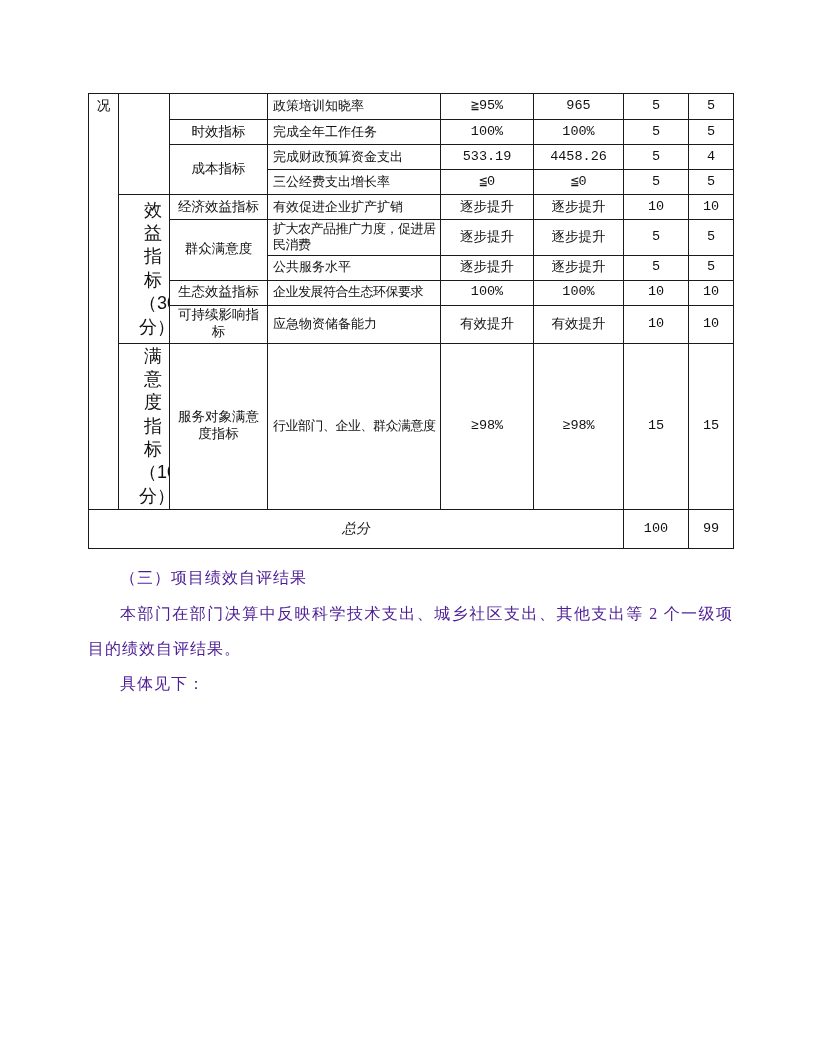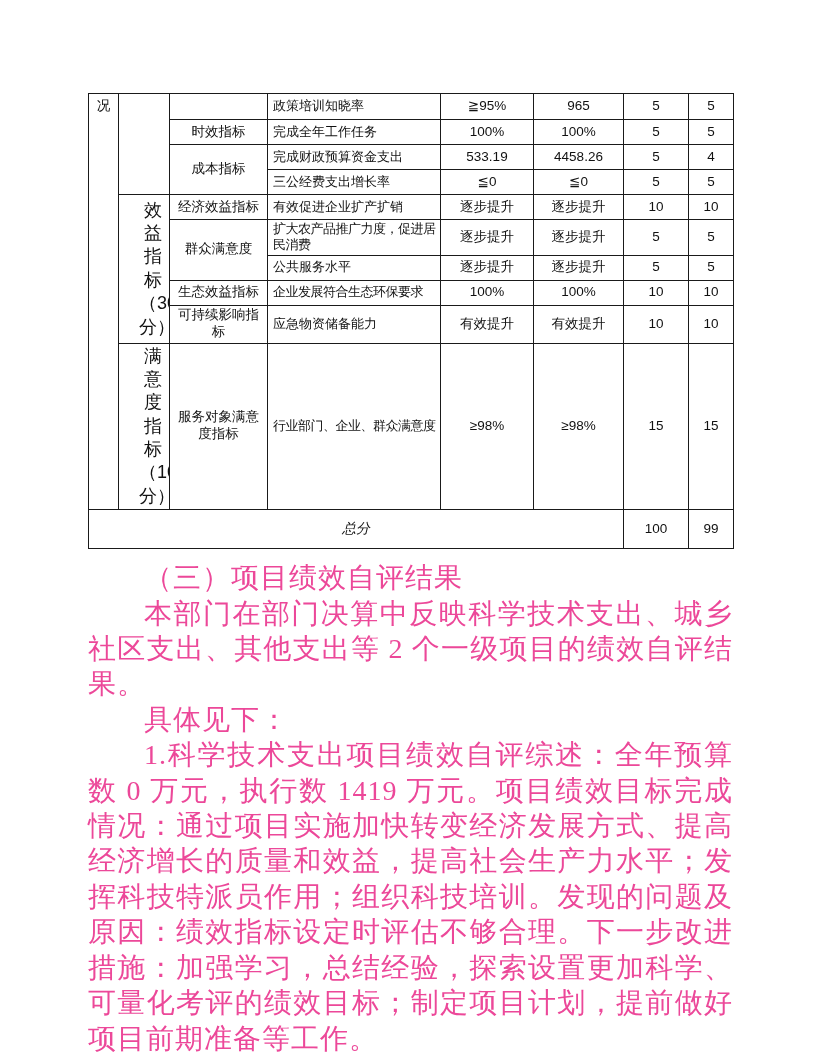--- a/index.html
+++ b/index.html
@@ -39,35 +39,35 @@
   table.perf-table tr          { height: 25px; }
   table.perf-table tr:nth-child(1)  { height: 26px; }
   table.perf-table tr:nth-child(6)  { height: 34px; }
   table.perf-table tr:nth-child(9)  { height: 38px; }
   table.perf-table tr:nth-child(10) { height: 74px; }
   table.perf-table tr:nth-child(11) { height: 39px; }
   table.perf-table td.top  { vertical-align: top; padding-top: 4px; }
   table.perf-table td.left { text-align: left; padding-left: 5px; font-size: 13px; }
   table.perf-table td.pre  { white-space: pre-line; }
   table.perf-table td.grp  { white-space: pre-line; font-size: 18px; line-height: 1.3; padding-left: 20px; }
-  table.perf-table td.num  { font-family: Liberation Sans, sans-serif; font-size: 13.5px; }
+  table.perf-table td.num  { font-family: Liberation Mono, monospace; font-size: 13.5px; }
   table.perf-table td.tight{ letter-spacing: -0.5px; font-size: 13px; }
   table.perf-table td.total{ font-size: 14px; font-style: italic; }
   
   .text-block {
     margin-top: 11px;
     width: 645px;
   }
   .para {
-    font-size: 28px;
+    font-size: 16px;
     line-height: 35.4px;
     letter-spacing: 1px;
     text-align: justify;
     text-indent: 2em;
-    color: #ec4899;
+    color: #4c1d95;
     word-break: break-all;
   }
 </style>
 </head>
 <body>
 
 <div class="page">
   <div class="content">
 
     <table class="perf-table">
@@ -177,17 +177,16 @@
             <td class="num">100</td>
             <td class="num">99</td>
           </tr>
         </tbody>
     </table>
 
     <div class="text-block">
       <p class="para">（三）项目绩效自评结果</p>
       <p class="para">本部门在部门决算中反映科学技术支出、城乡社区支出、其他支出等 2 个一级项目的绩效自评结果。</p>
       <p class="para">具体见下：</p>
-      <p class="para">1.科学技术支出项目绩效自评综述：全年预算数 0 万元，执行数 1419 万元。项目绩效目标完成情况：通过项目实施加快转变经济发展方式、提高经济增长的质量和效益，提高社会生产力水平；发挥科技特派员作用；组织科技培训。发现的问题及原因：绩效指标设定时评估不够合理。下一步改进措施：加强学习，总结经验，探索设置更加科学、可量化考评的绩效目标；制定项目计划，提前做好项目前期准备等工作。</p>
     </div>
 
   </div>
 </div>
 
 </body></html>

